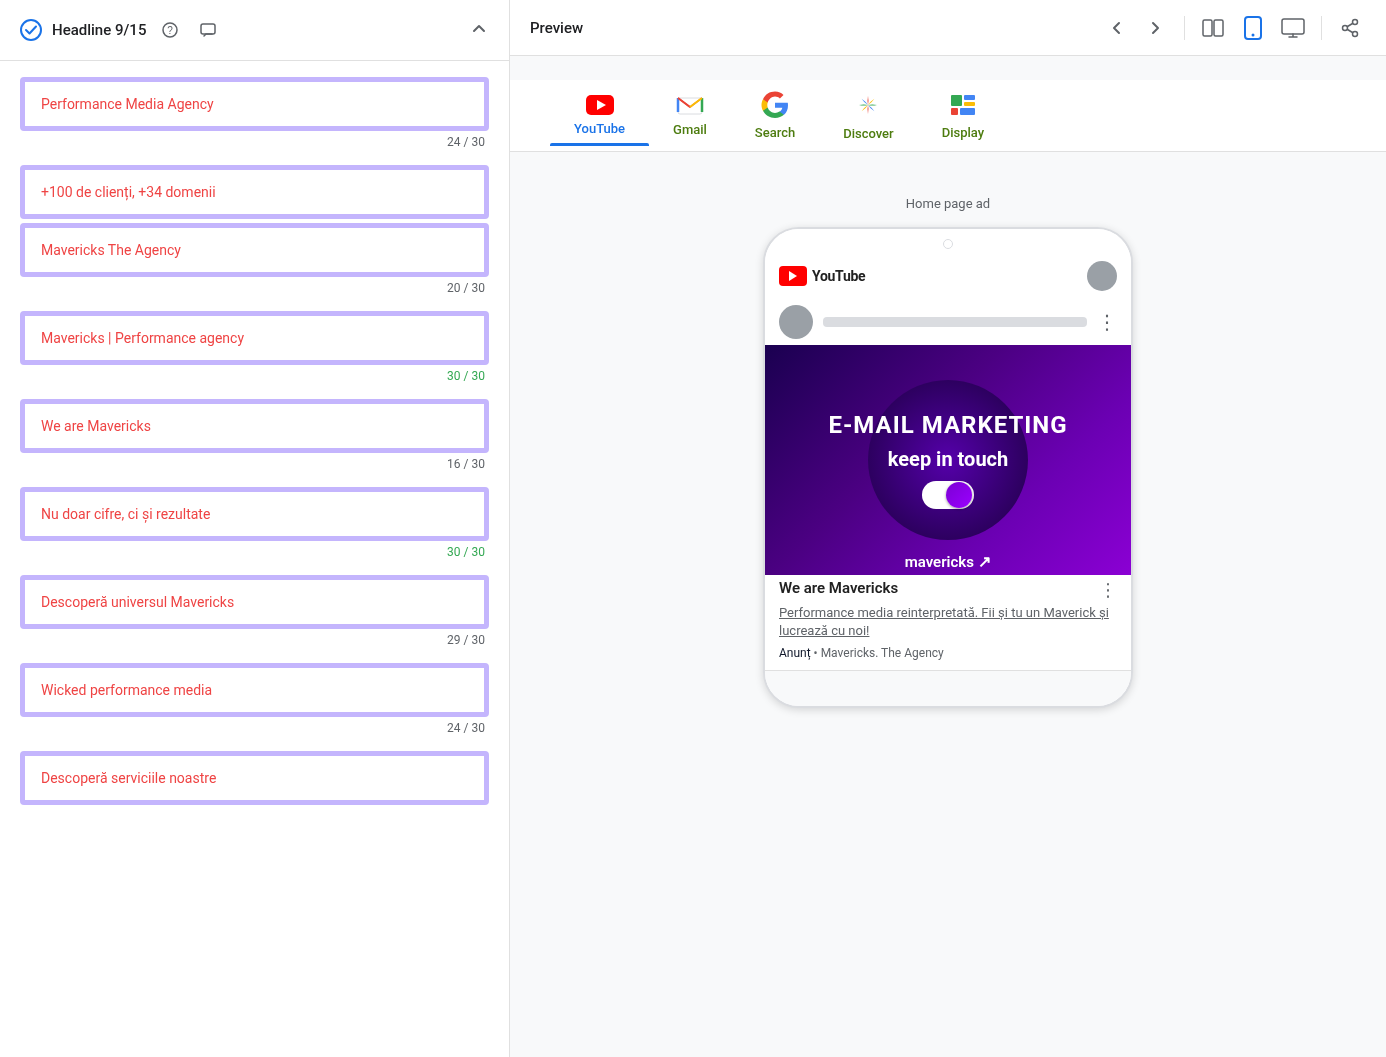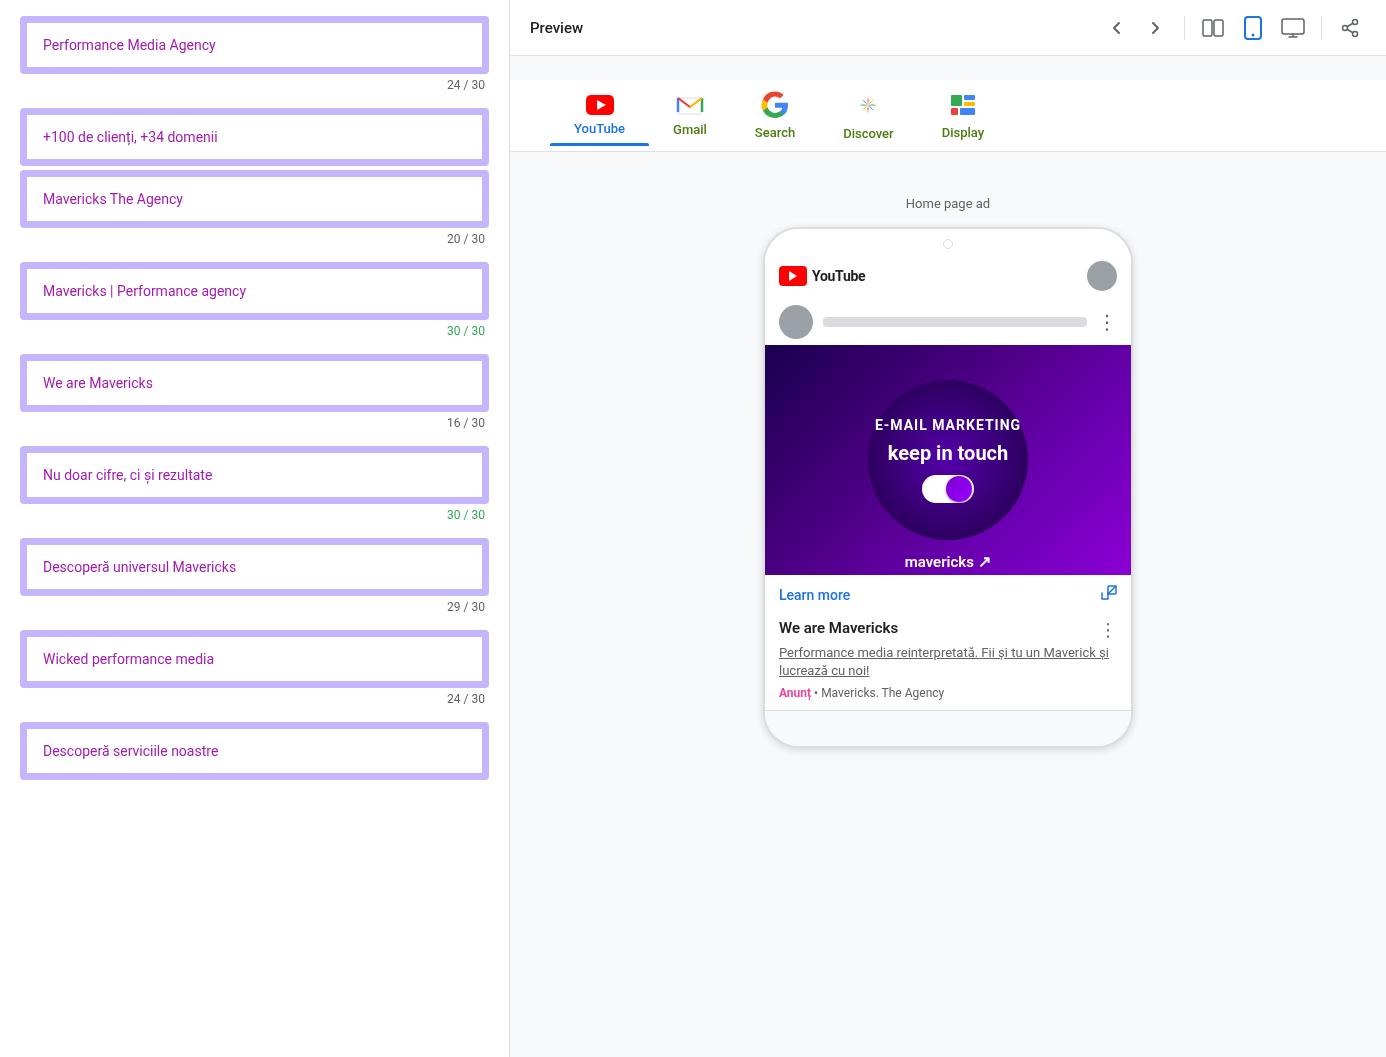--- a/index.html
+++ b/index.html
@@ -67,25 +67,25 @@
       flex-direction: column;
       gap: 0;
     }
 
     .headline-item {
       margin-bottom: 4px;
     }
 
     .headline-input {
       width: 100%;
-      border: 7px solid #c4b5fd;
+      border: 5px solid #c4b5fd;
       border-radius: 4px;
       padding: 14px 16px;
       font-size: 14px;
-      color: #a21caf;
+      color: #ef4444;
       outline: none;
       background: #fff;
       cursor: text;
     }
 
     .char-count {
       text-align: right;
       font-size: 12px;
       color: #5f6368;
       padding: 4px 4px 12px 0;
@@ -316,21 +316,21 @@
     .ad-image-bg-orb {
       position: absolute;
       width: 160px; height: 160px;
       border-radius: 50%;
       background: radial-gradient(circle, #5500aa 0%, #2d0060 70%, transparent 100%);
       top: 50%; left: 50%;
       transform: translate(-50%, -50%);
     }
 
     .ad-text-email {
-      font-size: 14px;
+      font-size: 24px;
       font-weight: 700;
       color: #fff;
       letter-spacing: 1px;
       position: relative;
       z-index: 2;
       text-align: center;
       margin-bottom: 8px;
     }
 
     .ad-text-keep {
@@ -432,35 +432,62 @@
       text-decoration: underline;
     }
 
     .ad-anunt {
       font-size: 12px;
       color: #5f6368;
       margin-top: 6px;
     }
 
     .ad-anunt strong {
-      font-weight: 700;
-      color: #ec4899;
+      font-weight: 400;
+      color: #0f172a;
     }
 
     
     .phone-bottom-bar {
       background: #f8f9fa;
       height: 36px;
       border-top: 1px solid #e0e0e0;
     }
   </style>
 </head>
 <body>
 
 <div class="left-panel">
+  <div class="left-header">
+    <div class="left-header-left">
+      <div class="check-circle">
+        <svg width="14" height="14" viewBox="0 0 14 14" fill="none">
+          <path d="M2 7l3.5 3.5L12 3.5" stroke="#1a73e8" stroke-width="2" stroke-linecap="round" stroke-linejoin="round"></path>
+        </svg>
+      </div>
+      <span class="header-title">Headline 9/15</span>
+      <div class="icon-btn" title="Help">
+        <svg width="16" height="16" viewBox="0 0 16 16" fill="none">
+          <circle cx="8" cy="8" r="7" stroke="#5f6368" stroke-width="1.5"></circle>
+          <text x="8" y="12" text-anchor="middle" font-size="10" fill="#5f6368" font-family="Arial">?</text>
+        </svg>
+      </div>
+      <div class="icon-btn" title="Comment">
+        <svg width="16" height="16" viewBox="0 0 16 16" fill="none">
+          <rect x="1" y="2" width="14" height="10" rx="2" stroke="#5f6368" stroke-width="1.5"></rect>
+          <path d="M4 14l2-2h6" stroke="#5f6368" stroke-width="1.5" stroke-linecap="round"></path>
+        </svg>
+      </div>
+    </div>
+    <div class="chevron-up">
+      <svg width="20" height="20" viewBox="0 0 20 20" fill="none">
+        <path d="M5 13l5-5 5 5" stroke="#5f6368" stroke-width="2" stroke-linecap="round" stroke-linejoin="round"></path>
+      </svg>
+    </div>
+  </div>
 
   <div class="headlines-list">
 
   <div class="headline-item">
         <div class="headline-input">Performance Media Agency</div>
         <div class="char-count">24 / 30</div>
       </div>
       <div class="headline-item">
         <div class="headline-input">+100 de clienți, +34 domenii</div>
       </div>
@@ -642,30 +669,20 @@
           <div class="toggle-track">
             <div class="toggle-thumb"></div>
           </div>
         </div>
         <div class="ad-mavericks-text">
           <span>mavericks</span>
           <span class="maverick-arrow">↗</span>
         </div>
       </div>
 
-      <div class="learn-more-row">
-        <span class="learn-more-link">Learn more</span>
-        <span class="external-link-icon">
-          <svg width="16" height="16" viewBox="0 0 16 16" fill="none">
-            <rect x="7" y="1" width="8" height="8" rx="1" stroke="#1a73e8" stroke-width="1.5"></rect>
-            <path d="M1 8v6h6V8" stroke="#1a73e8" stroke-width="1.5" stroke-linecap="round" stroke-linejoin="round"></path>
-            <path d="M7 9L15 1" stroke="#1a73e8" stroke-width="1.5" stroke-linecap="round"></path>
-          </svg>
-        </span>
-      </div>
 
       <div class="ad-info">
         <div class="ad-headline-row">
           <span class="ad-headline-text">We are Mavericks</span>
           <span class="ad-three-dots">⋮</span>
         </div>
         <div class="ad-description">Performance media reinterpretată. Fii și tu un Maverick și lucrează cu noi!</div>
         <div class="ad-anunt">
           <strong>Anunț</strong>
           <span> • </span>

